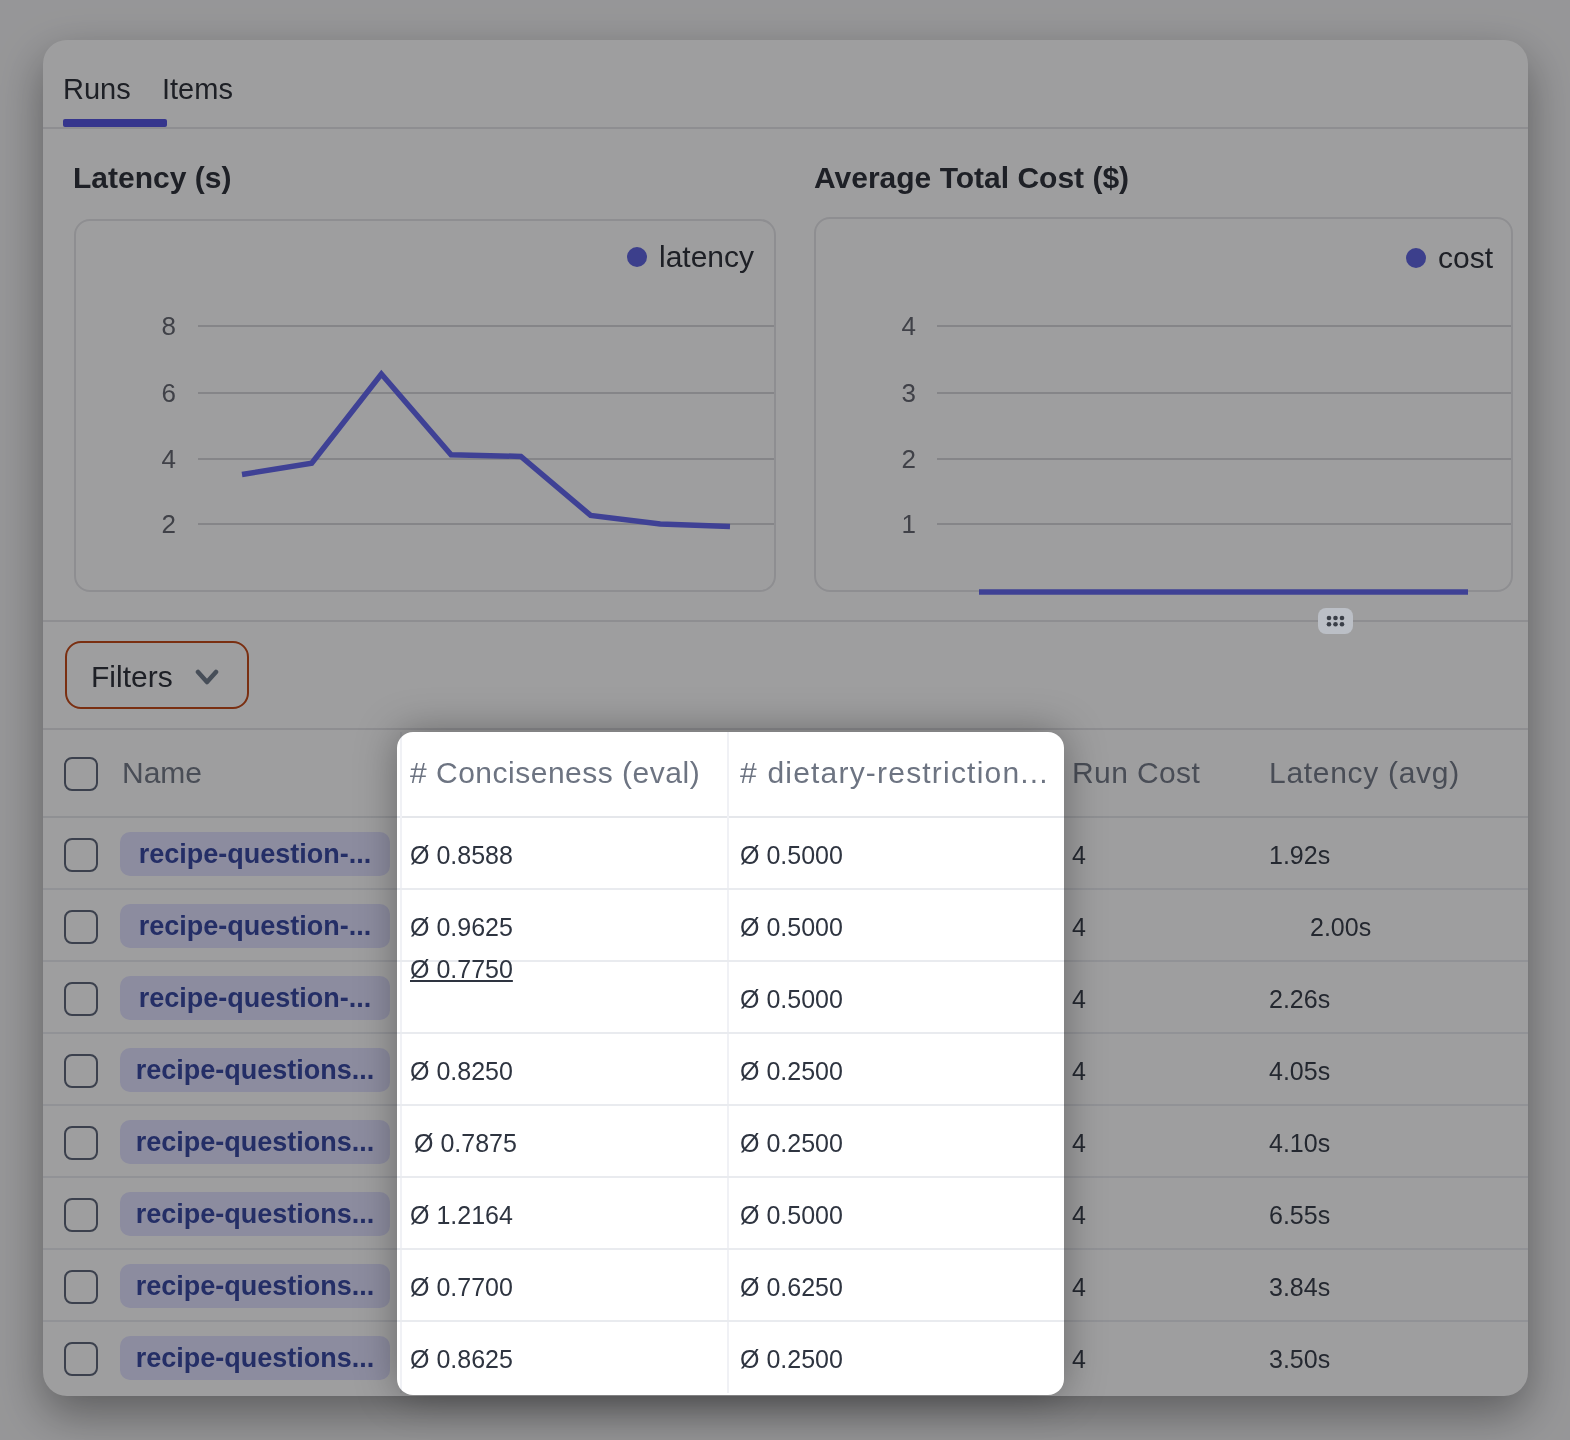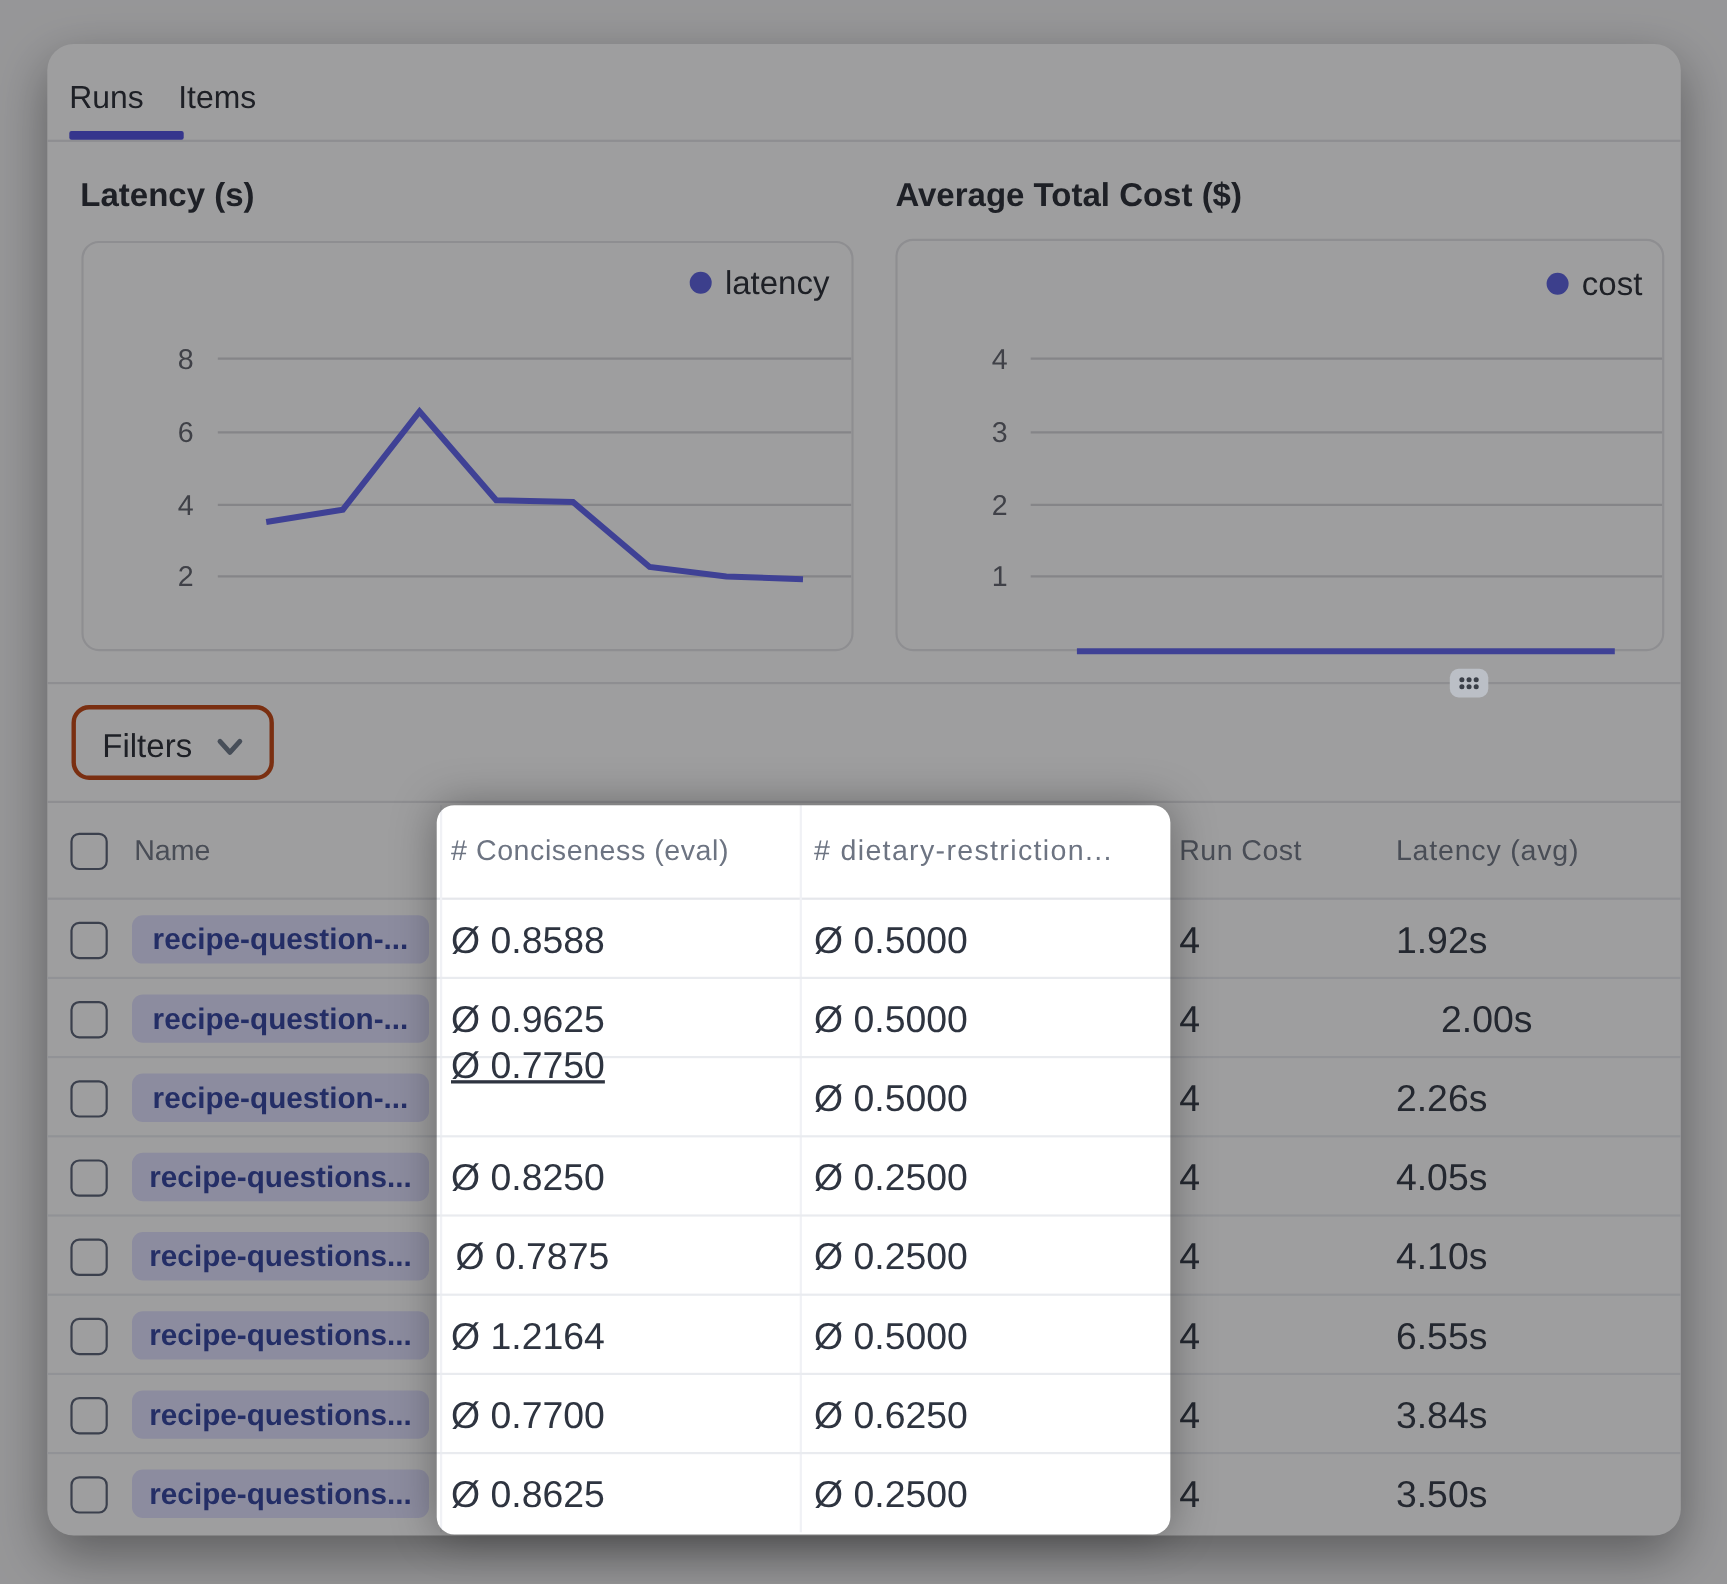--- a/index.html
+++ b/index.html
@@ -5,28 +5,28 @@
 html,body{margin:0;padding:0;}
 body{width:1570px;height:1440px;background:#f2f2f3;font-family:"Liberation Sans",sans-serif;position:relative;overflow:hidden;}
 .abs{position:absolute;}
 .card{position:absolute;left:43px;top:40px;width:1485px;height:1356px;background:#ffffff;border-radius:24px;box-shadow:0 18px 46px rgba(0,0,0,0.40);}
 .tabline{position:absolute;left:43px;top:127px;width:1485px;height:2px;background:#e4e4e7;}
 .tabtext{position:absolute;top:74px;height:30px;line-height:30px;font-size:29px;color:#23272f;}
 .underline{position:absolute;left:63px;top:119px;width:104px;height:8px;background:#4c4ce0;border-radius:2px;}
 .ctitle{position:absolute;top:161px;font-size:30px;font-weight:bold;color:#23272f;line-height:34px;}
 .panel{position:absolute;border:2px solid #e4e4e7;border-radius:16px;box-sizing:border-box;background:#fff;}
 .sep{position:absolute;left:43px;top:620px;width:1485px;height:2px;background:#e4e4e7;}
-.filters{position:absolute;left:65px;top:641px;width:184px;height:68px;border:4px solid #c2410c;border-radius:16px;box-sizing:border-box;}
+.filters{position:absolute;left:65px;top:641px;width:184px;height:68px;border:2px solid #c2410c;border-radius:16px;box-sizing:border-box;}
 .filters .ftxt{position:absolute;left:24px;top:18px;font-size:30px;color:#23272f;line-height:32px;}
 .thead{position:absolute;left:43px;top:728px;width:1485px;height:90px;border-top:2px solid #e4e4e7;border-bottom:2px solid #e5e7eb;box-sizing:border-box;}
-.hcell{position:absolute;top:757px;height:32px;line-height:32px;font-size:26px;color:#6d7482;}
+.hcell{position:absolute;top:757px;height:32px;line-height:32px;font-size:30px;color:#6d7482;}
 .rsep{position:absolute;left:43px;width:1485px;height:2px;background:#e9ebef;}
 .cb{position:absolute;left:64px;width:34px;height:34px;border:2.5px solid #555e72;border-radius:8px;box-sizing:border-box;}
 .badge{position:absolute;left:120px;width:270px;height:44px;border-radius:10px;background:#e0e0ff;text-align:center;font-size:27px;font-weight:bold;color:#2d3f9e;line-height:44px;}
-.cell{position:absolute;height:34px;line-height:34px;font-size:34px;color:#2e3440;}
+.cell{position:absolute;height:34px;line-height:34px;font-size:25px;color:#2e3440;}
 .spot{position:absolute;left:396.5px;top:732px;width:667px;height:663px;border-radius:16px;box-shadow:0 0 40px rgba(0,0,0,0.35), 0 0 0 4000px rgba(24,24,27,0.42);pointer-events:none;}
 .handle{position:absolute;left:1318px;top:608px;width:35px;height:26px;background:#bbbfc6;border-radius:8px;z-index:10;}
 </style>
 </head>
 <body>
 <div class="card"></div>
 <div class="tabline"></div>
 <div class="tabtext" style="left:63px;width:104px;">Runs</div>
 <div class="tabtext" style="left:162px;width:114px;">Items</div>
 <div class="underline"></div>

